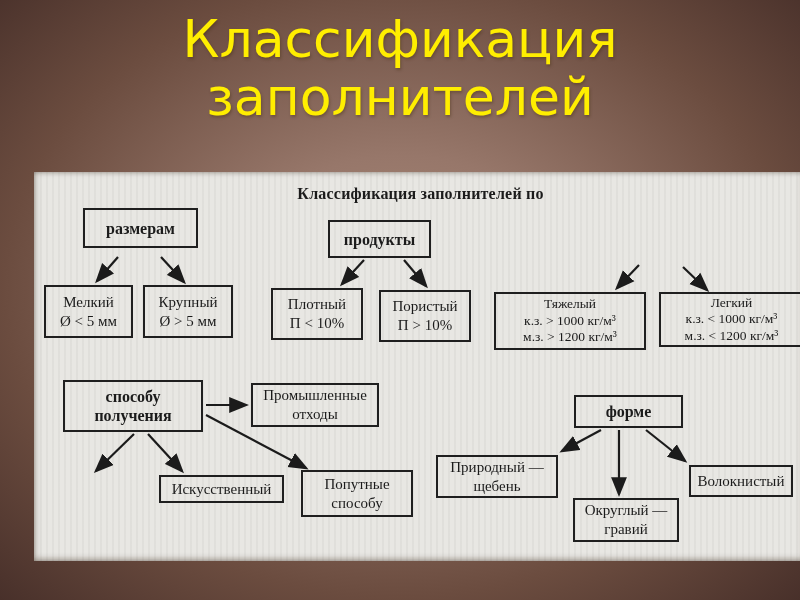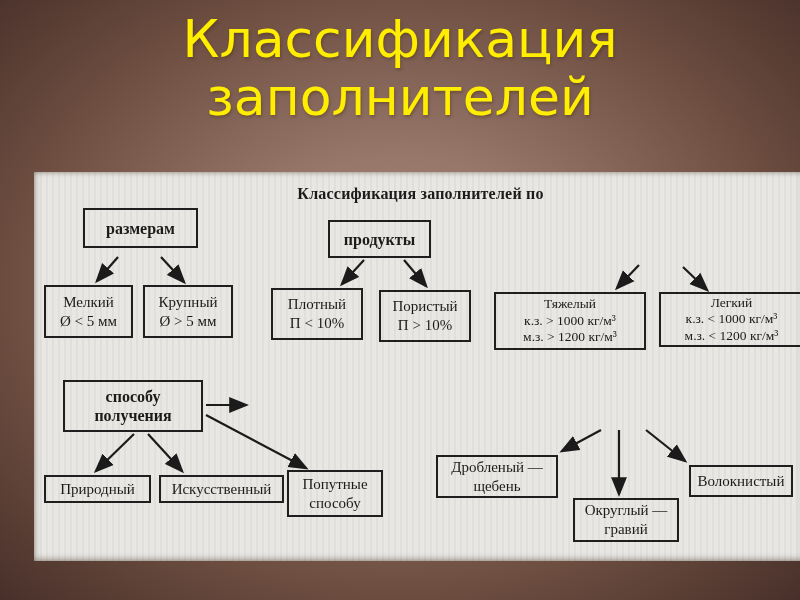--- a/index.html
+++ b/index.html
@@ -113,33 +113,37 @@
   <div class="box leaf dense" style="left:625px;top:120px;width:145px;height:55px">
     <span>Легкий</span>
     <span>к.з. &lt; 1000 кг/м³</span>
     <span>м.з. &lt; 1200 кг/м³</span>
   </div>
 
   <div class="box parent" style="left:29px;top:208px;width:140px;height:52px">
     <span>способу</span>
     <span>получения</span>
   </div>
-  <div class="box leaf" style="left:10px;top:303px;width:107px;height:28px">
-    <span>Природный</span>
+  <div class="box leaf" style="left:217px;top:211px;width:128px;height:44px">
+    <span>Промышленные</span>
+    <span>отходы</span>
   </div>
   <div class="box leaf" style="left:125px;top:303px;width:125px;height:28px">
     <span>Искусственный</span>
   </div>
-  <div class="box leaf" style="left:253px;top:298px;width:96px;height:47px">
+  <div class="box leaf" style="left:267px;top:298px;width:112px;height:47px">
     <span>Попутные</span>
     <span>способу</span>
   </div>
 
+  <div class="box parent" style="left:540px;top:223px;width:109px;height:33px">
+    <span>форме</span>
+  </div>
   <div class="box leaf" style="left:402px;top:283px;width:122px;height:43px">
-    <span>Дробленый —</span>
+    <span>Природный —</span>
     <span>щебень</span>
   </div>
   <div class="box leaf" style="left:539px;top:326px;width:106px;height:44px">
     <span>Округлый —</span>
     <span>гравий</span>
   </div>
   <div class="box leaf" style="left:655px;top:293px;width:104px;height:32px">
     <span>Волокнистый</span>
   </div>
 

